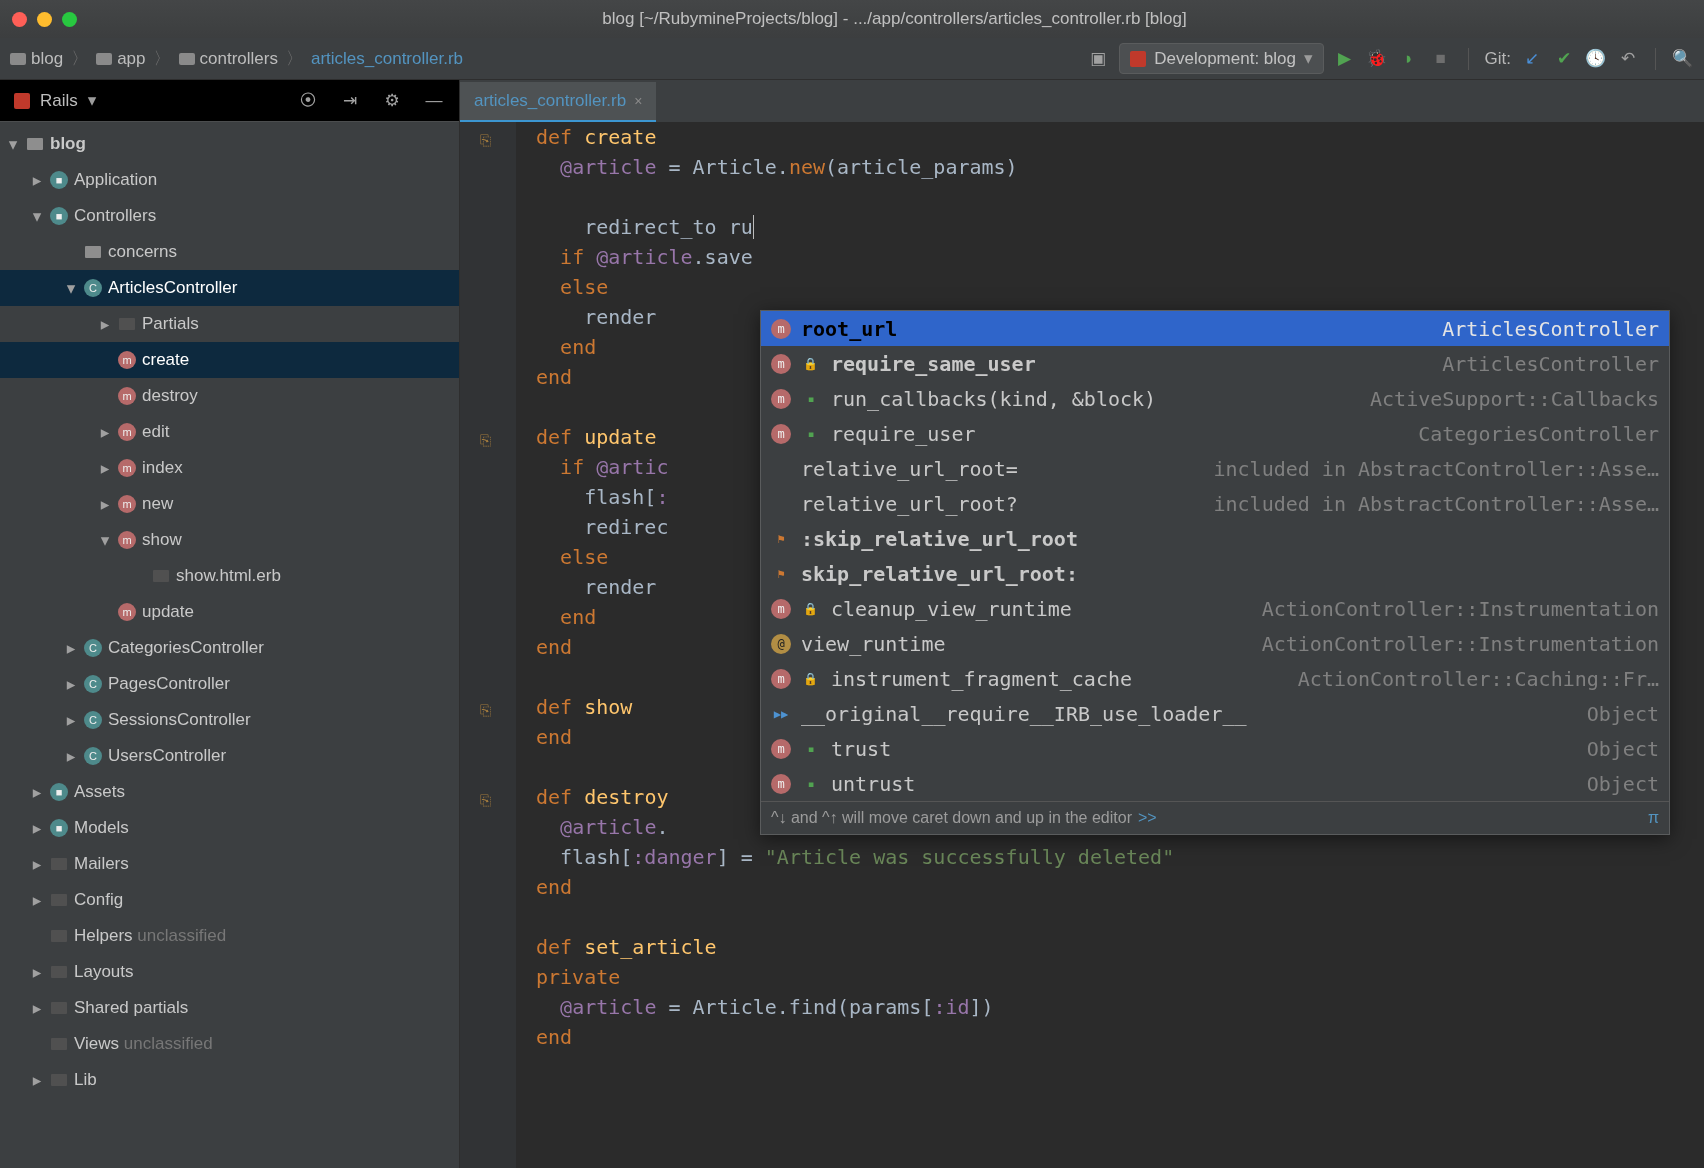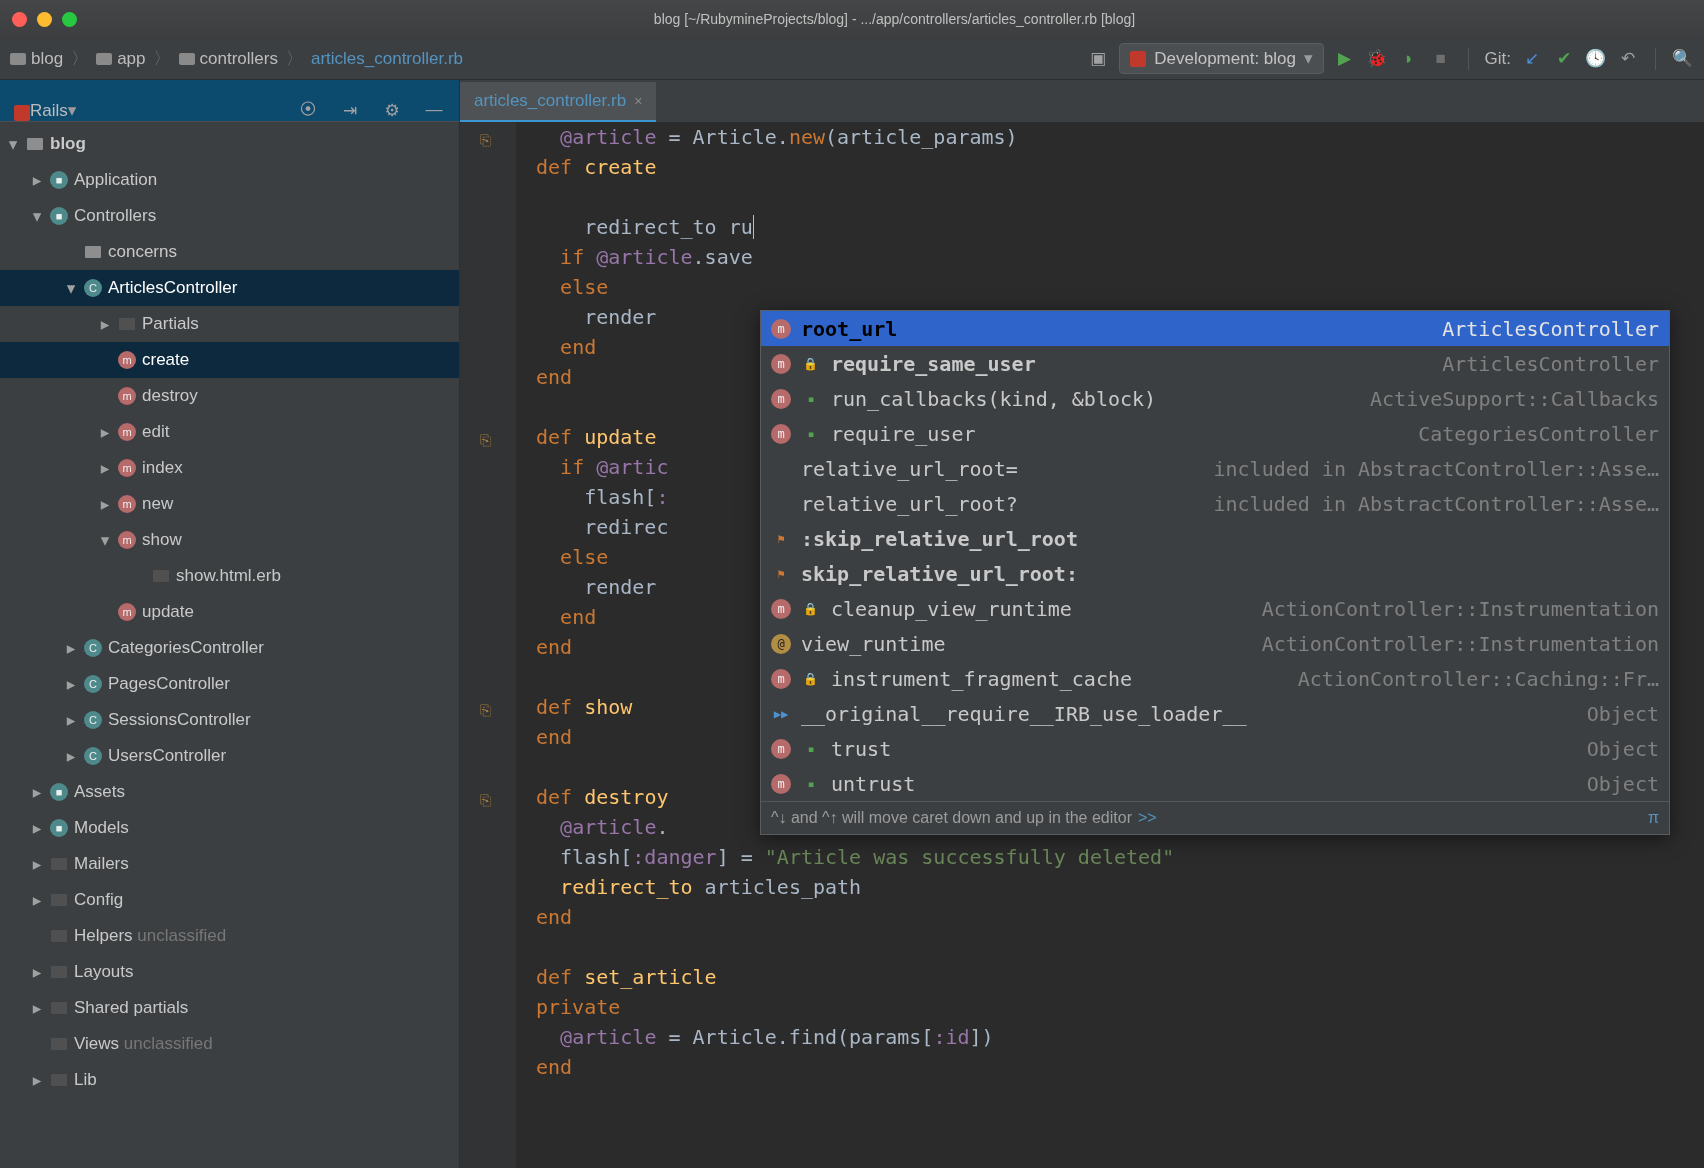--- a/index.html
+++ b/index.html
@@ -17,40 +17,40 @@
   background: linear-gradient(#444647, #3c3e3f);
   display: flex;
   align-items: center;
   padding: 0 12px;
 }
 .traffic { display: flex; gap: 10px; margin-right: 20px; }
 .dot { width: 15px; height: 15px; border-radius: 50%; }
 .dot.red { background: #ff5f57; }
 .dot.yellow { background: #febc2e; }
 .dot.green { background: #28c840; }
-.title-text { color: #c0c0c0; flex: 1; text-align: center; font-size: 14px; }
+.title-text { color: #c0c0c0; flex: 1; text-align: center; font-size: 17px; }
 .nav-toolbar {
   height: 42px;
   background: #3c3f41;
   border-bottom: 1px solid #2e2e2e;
   display: flex;
   align-items: center;
   padding: 0 10px;
 }
 .breadcrumb { display: flex; align-items: center; gap: 6px; }
 .bc { color: #bdbdbd; display: flex; align-items: center; gap: 5px; }
 .bc.active { color: #5394c0; }
 .chev { color: #6e6e6e; margin: 0 2px; }
 .folder-ic { width: 16px; height: 12px; background: #8a8a8a; border-radius: 2px; }
 .run-cluster { margin-left: auto; display: flex; align-items: center; gap: 10px; }
 .run-config { background: #4c4f51; border: 1px solid #5a5c5d; border-radius: 4px; padding: 4px 10px; display: flex; align-items: center; gap: 8px; color: #c3c3c3; }
 .icon-btn { width: 22px; height: 22px; display: flex; align-items: center; justify-content: center; color: #a1a1a1; }
 .main { display: flex; height: calc(100% - 80px); }
 .sidebar { width: 460px; background: #3c3f41; border-right: 1px solid #2e2e2e; display: flex; flex-direction: column; }
-.sb-header { height: 42px; background: #0c4a6e; border-bottom: 1px solid #4b4d4e; display: flex; align-items: flex-end; padding: 0 14px; }
+.sb-header { height: 42px; background: #000000; border-bottom: 1px solid #4b4d4e; display: flex; align-items: center; padding: 0 14px; gap: 10px; }
 .sb-title { color: #bdbdbd; font-size: 17px; }
 .sb-tools { margin-left: auto; display: flex; gap: 20px; }
 .tree { padding-top: 4px; overflow-y: auto; }
 .tree-row { display: flex; align-items: center; height: 36px; cursor: pointer; padding-right: 8px; }
 .tree-row.selected { background: #0d293e; }
 .indent { display: inline-block; }
 .tw { width: 14px; display: inline-block; text-align: center; color: #a0a0a0; }
 .tree-ic { width: 18px; height: 18px; display: inline-flex; align-items: center; justify-content: center; margin: 0 6px; }
 .tree-label { color: #c9c9c9; }
 .tree-row.selected .tree-label { color: #ffffff; }
@@ -397,22 +397,22 @@
       </div>
     </div>
     <div class="code-wrap">
       <div class="gutter">
         <span class="gutter-ic" style="top:10px">⎘</span>
         <span class="gutter-ic" style="top:310px">⎘</span>
         <span class="gutter-ic" style="top:580px">⎘</span>
         <span class="gutter-ic" style="top:670px">⎘</span>
       </div>
       <div class="code">
+<div class="line"><span class="kw">def</span> <span class="fn">create</span></div>
 <div class="line">  <span class="iv">@article</span> = Article.<span class="kw">new</span>(article_params)</div>
-<div class="line"><span class="kw">def</span> <span class="fn">create</span></div>
 <div class="line"></div>
 <div class="line">    redirect_to <span class="pl">ru</span><span style="border-left:1px solid #bbb"></span></div>
 <div class="line">  <span class="kw">if</span> <span class="iv">@article</span>.save</div>
 <div class="line">  <span class="kw">else</span></div>
 <div class="line">    render</div>
 <div class="line">  <span class="kw">end</span></div>
 <div class="line"><span class="kw">end</span></div>
 <div class="line"></div>
 <div class="line"><span class="kw">def</span> <span class="fn">update</span></div>
 <div class="line">  <span class="kw">if</span> <span class="iv">@artic</span></div>
@@ -422,21 +422,20 @@
 <div class="line">    render</div>
 <div class="line">  <span class="kw">end</span></div>
 <div class="line"><span class="kw">end</span></div>
 <div class="line"></div>
 <div class="line"><span class="kw">def</span> <span class="fn">show</span></div>
 <div class="line"><span class="kw">end</span></div>
 <div class="line"></div>
 <div class="line"><span class="kw">def</span> <span class="fn">destroy</span></div>
 <div class="line">  <span class="iv">@article</span>.</div>
 <div class="line">  flash[<span class="sym">:danger</span>] = <span class="str">"Article was successfully deleted"</span></div>
-<div class="line">  <span class="fn">redirect_to</span> articles_path</div>
 <div class="line"><span class="kw">end</span></div>
 <div class="line"></div>
 <div class="line"><span class="kw">def</span> <span class="fn">set_article</span></div>
 <div class="line"><span class="kw">private</span></div>
 <div class="line">  <span class="iv">@article</span> = Article.find(params[<span class="sym">:id</span>])</div>
 <div class="line"><span class="kw">end</span></div>
       </div>
     </div>
   </div>
 </div>

